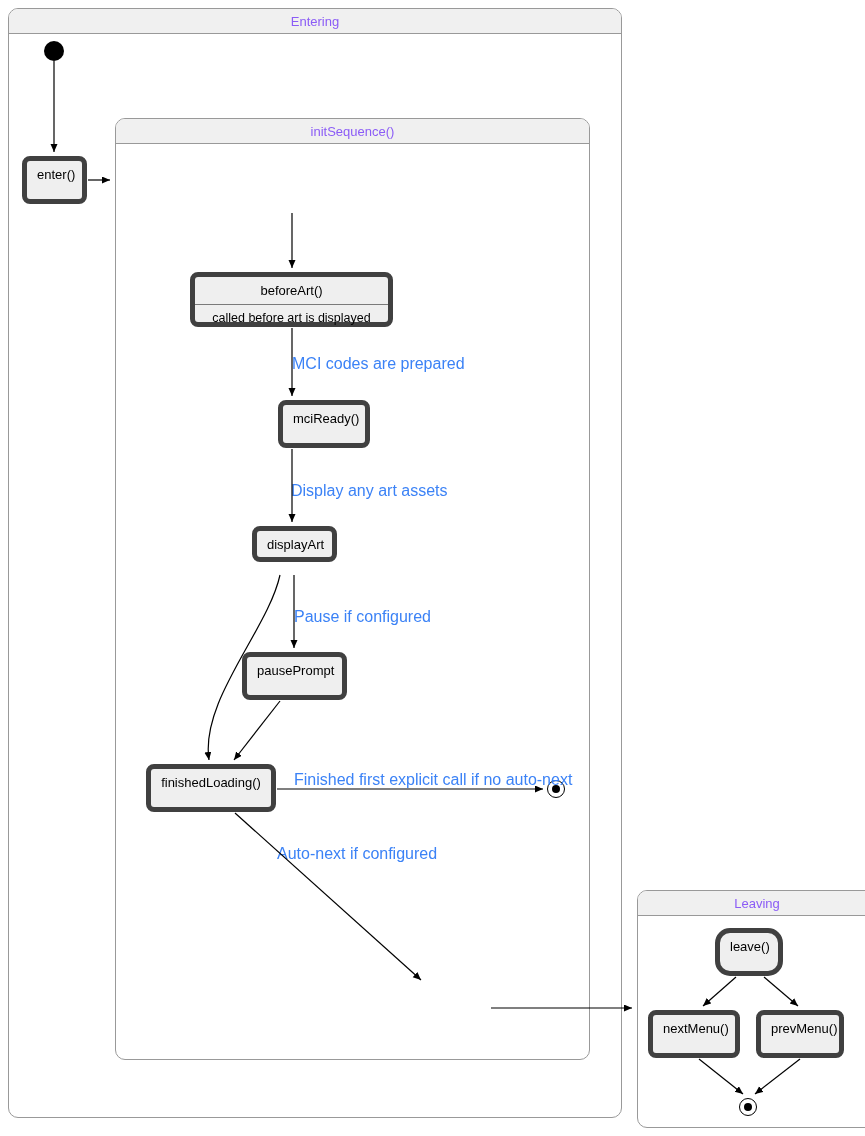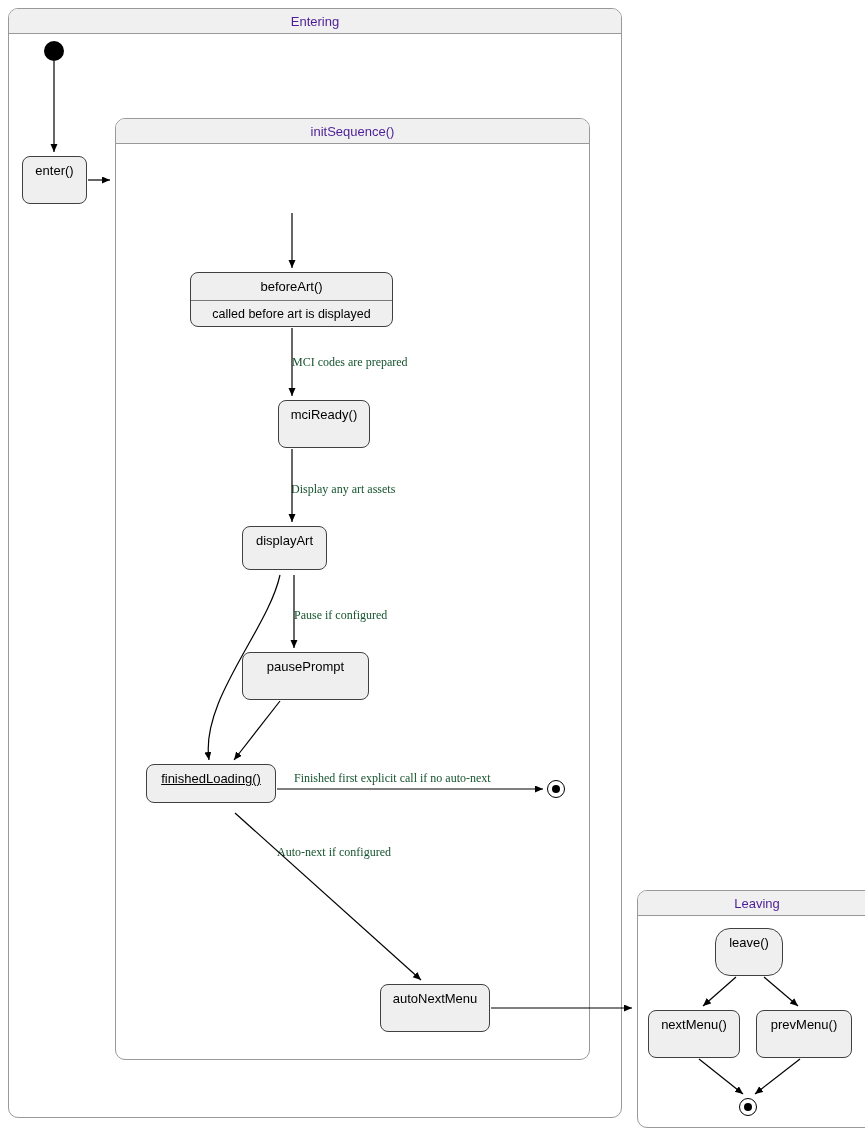--- a/index.html
+++ b/index.html
@@ -26,29 +26,29 @@
   }
   .composite > .comp-title {
     position: absolute;
     left: 0;
     top: 0;
     width: 100%;
     height: 25px;
     line-height: 25px;
     text-align: center;
     font-size: 13px;
-    color: #4c1d95;
+    color: #8b5cf6;
     background: #f0f0f0;
     border-bottom: 1px solid #999999;
     border-radius: 9px 9px 0 0;
     box-sizing: border-box;
   }
   .state {
     position: absolute;
-    border: 1px solid #404040;
+    border: 5px solid #404040;
     border-radius: 8px;
     background: #efefef;
     box-sizing: border-box;
     font-size: 13px;
     color: #000000;
   }
   .state .state-name {
     display: block;
     text-align: center;
     padding: 6px 10px 6px 10px;
@@ -87,24 +87,23 @@
     position: absolute;
     left: 3.5px;
     top: 3.5px;
     width: 8px;
     height: 8px;
     border-radius: 50%;
     background: #000000;
   }
   .edge-label {
     position: absolute;
-    font-size: 12px;
-    color: #14532d;
+    font-size: 16px;
+    color: #3b82f6;
     white-space: nowrap;
-    font-family: Liberation Serif, serif;
   }
   svg.edges {
     position: absolute;
     left: 0;
     top: 0;
     width: 865px;
     height: 1136px;
     pointer-events: none;
   }
 </style>
@@ -136,45 +135,42 @@
 
   <div class="state has-desc" style="left:190px; top:272px; width:203px; height:55px;">
     <span class="state-name">beforeArt()</span>
     <span class="state-desc">called before art is displayed</span>
   </div>
 
   <div class="state" style="left:246px; top:400px; width:92px; height:48px;margin-left:32px;">
     <span class="state-name">mciReady()</span>
   </div>
 
-  <div class="state" style="left:242px; top:526px; width:85px; height:44px;">
+  <div class="state" style="left:252px; top:526px; width:85px; height:36px;">
     <span class="state-name">displayArt</span>
   </div>
 
-  <div class="state" style="left:242px; top:652px; width:127px; height:48px;">
+  <div class="state" style="left:242px; top:652px; width:105px; height:48px;">
     <span class="state-name">pausePrompt</span>
   </div>
 
-  <div class="state" style="left:146px; top:764px; width:130px; height:39px;text-decoration:underline;">
+  <div class="state" style="left:146px; top:764px; width:130px; height:48px;">
     <span class="state-name">finishedLoading()</span>
   </div>
 
-  <div class="state" style="left:380px; top:984px; width:110px; height:48px;">
-    <span class="state-name">autoNextMenu</span>
-  </div>
 
   <div class="state" style="left:715px; top:928px; width:68px; height:48px;border-radius:15px;">
     <span class="state-name">leave()</span>
   </div>
 
   <div class="state" style="left:648px; top:1010px; width:92px; height:48px;">
     <span class="state-name">nextMenu()</span>
   </div>
 
-  <div class="state" style="left:756px; top:1010px; width:96px; height:48px;">
+  <div class="state" style="left:756px; top:1010px; width:88px; height:48px;">
     <span class="state-name">prevMenu()</span>
   </div>
 
   <div class="edge-label" style="left:292px; top:355px;">MCI codes are prepared</div>
   <div class="edge-label" style="left:291px; top:482px;">Display any art assets</div>
   <div class="edge-label" style="left:294px; top:608px;">Pause if configured</div>
   <div class="edge-label" style="left:294px; top:771px;">Finished first explicit call if no auto-next</div>
   <div class="edge-label" style="left:277px; top:845px;">Auto-next if configured</div>
 
   <svg class="edges" viewBox="0 0 865 1136">

